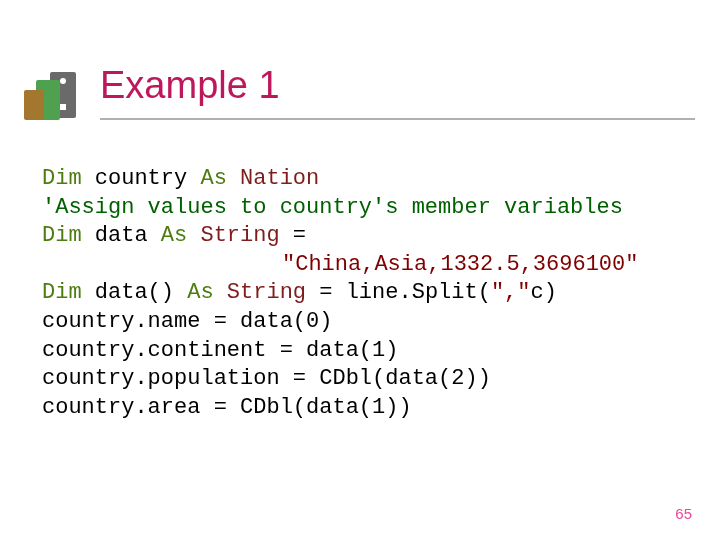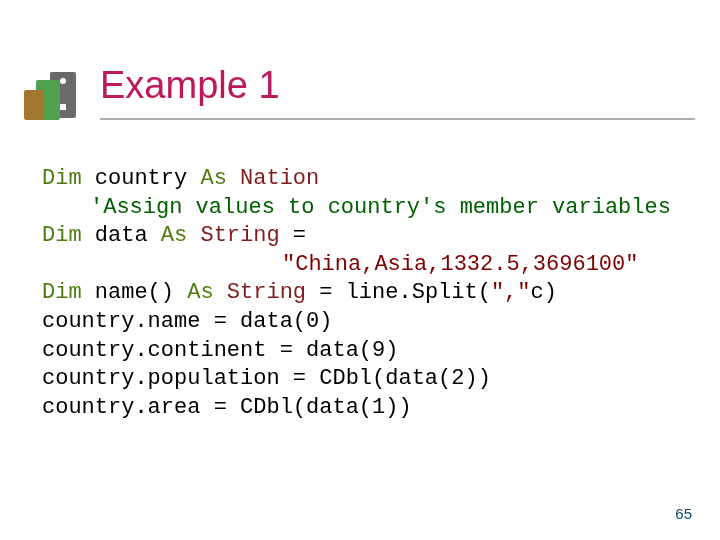--- a/index.html
+++ b/index.html
@@ -75,29 +75,29 @@
     left: 42px;
     right: 30px;
     font-family: "Courier New", Courier, monospace;
     font-size: 22px;
     line-height: 1.3;
     color: #000;
     white-space: pre;
   }
   .kw { color: #4d7c0f; }
   .ty { color: #7f1d1d; }
-  .cm { color: #006000; margin-left: 48px; }
+  .cm { color: #006000; }
   .str { color: #800000; }
   .indent { display: inline-block; width: 240px; }
   .pagenum {
     position: absolute;
     right: 28px;
     bottom: 18px;
     font-size: 15px;
-    color: #0c4a6e;
+    color: #ec4899;
   }
 </style>
 </head>
 <body>
 
 <div class="header-area">
   <div class="icon-wrap">
     <div class="book-back">
         <div class="dot" style="left:10px;top:6px;"></div>
         <div class="dot" style="left:10px;top:32px;border-radius:0;"></div>
@@ -106,19 +106,19 @@
     <div class="book-accent"></div>
   </div>
   <div class="title">Example 1</div>
   <div class="rule"></div>
 </div>
 
 <div class="code-block"><span class="kw">Dim</span><span> country </span><span class="kw">As</span><span> </span><span class="ty">Nation</span>
 <span class="cm">'Assign values to country's member variables</span>
 <span class="kw">Dim</span><span> data </span><span class="kw">As</span><span> </span><span class="ty">String</span><span> =</span>
 <span class="indent"></span><span class="str">"China,Asia,1332.5,3696100"</span>
-<span class="kw">Dim</span><span> name() </span><span class="kw">As</span><span> </span><span class="ty">String</span><span> = line.Split(</span><span class="str">","</span><span>c)</span>
+<span class="kw">Dim</span><span> data() </span><span class="kw">As</span><span> </span><span class="ty">String</span><span> = line.Split(</span><span class="str">","</span><span>c)</span>
 <span>country.name = data(0)</span>
-<span>country.continent = data(9)</span>
+<span>country.continent = data(1)</span>
 <span>country.population = CDbl(data(2))</span>
 <span>country.area = CDbl(data(1))</span></div>
 
 <div class="pagenum">65</div>
 
 </body></html>

